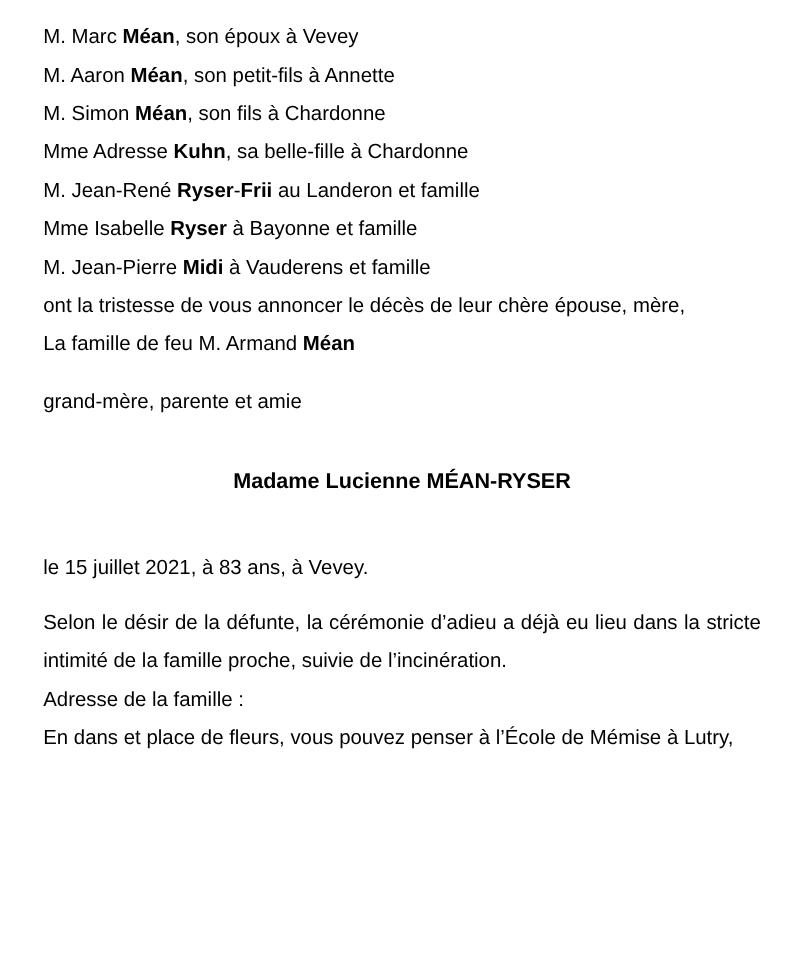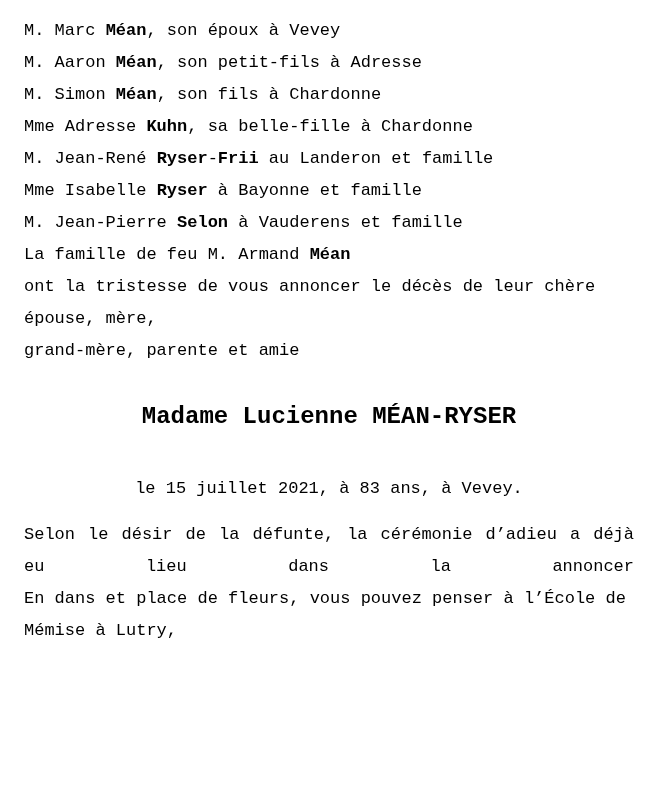--- a/index.html
+++ b/index.html
@@ -7,80 +7,82 @@
     padding: 0;
     background: #ffffff;
   }
   .page {
     position: relative;
     width: 655px;
     height: 810px;
     box-sizing: border-box;
     background: #ffffff;
     color: #000000;
-    font-family: Liberation Mono, monospace;
+    font-family: Liberation Sans, sans-serif;
     font-size: 17px;
     line-height: 32px;
-    padding: 15px 21px 0 24px;
+    padding: 15px 21px 0 36px;
     overflow: hidden;
   }
   .line {
     white-space: normal;
   }
   .jfull {
     text-align: justify;
     text-align-last: justify;
   }
   .closing-line {
+    margin-top: 16px;
   }
   .doc-title {
     margin-top: 34px;
     font-weight: bold;
-    font-size: 24px;
+    font-size: 18px;
     line-height: 32px;
     text-align: center;
   }
   .date-line {
     margin-top: 40px;
-    text-align: center;
   }
   .para-ceremony {
     margin-top: 14px;
   }
   .para-thanks {
     margin-top: 2px;
   }
   b { font-weight: bold; }
 </style>
 </head>
 <body>
 
 <div class="page">
 
   <div>
       <div class="line"><span>M. Marc </span><b>Méan</b><span>, son époux à Vevey</span></div>
-      <div class="line"><span>M. Aaron </span><b>Méan</b><span>, son petit-fils à Adresse</span></div>
+      <div class="line"><span>M. Aaron </span><b>Méan</b><span>, son petit-fils à Annette</span></div>
       <div class="line"><span>M. Simon </span><b>Méan</b><span>, son fils à Chardonne</span></div>
       <div class="line"><span>Mme Adresse </span><b>Kuhn</b><span>, sa belle-fille à Chardonne</span></div>
       <div class="line"><span>M. Jean-René </span><b>Ryser</b><span>-</span><b>Frii</b><span> au Landeron et famille</span></div>
       <div class="line"><span>Mme Isabelle </span><b>Ryser</b><span> à Bayonne et famille</span></div>
-      <div class="line"><span>M. Jean-Pierre </span><b>Selon</b><span> à Vauderens et famille</span></div>
+      <div class="line"><span>M. Jean-Pierre </span><b>Midi</b><span> à Vauderens et famille</span></div>
+      <div class="line"><span>ont la tristesse de vous annoncer le décès de leur chère épouse, mère,</span></div>
       <div class="line"><span>La famille de feu M. Armand </span><b>Méan</b></div>
-      <div class="line"><span>ont la tristesse de vous annoncer le décès de leur chère épouse, mère,</span></div>
     </div>
 
   <div class="line closing-line">grand-mère, parente et amie</div>
 
   <div class="doc-title">Madame Lucienne MÉAN-RYSER</div>
 
   <div class="line date-line">le 15 juillet 2021, à 83 ans, à Vevey.</div>
 
   <div class="para-ceremony">
-      <div class="line jfull">Selon le désir de la défunte, la cérémonie d’adieu a déjà eu lieu dans la annoncer</div>
+      <div class="line jfull">Selon le désir de la défunte, la cérémonie d’adieu a déjà eu lieu dans la stricte</div>
+      <div class="line">intimité de la famille proche, suivie de l’incinération.</div>
     </div>
 
 
+  <div class="line">Adresse de la famille :</div>
 
 
   <div class="line">En dans et place de fleurs, vous pouvez penser à l’École de Mémise à Lutry,</div>
 
 
 </div>
 
 </body></html>

